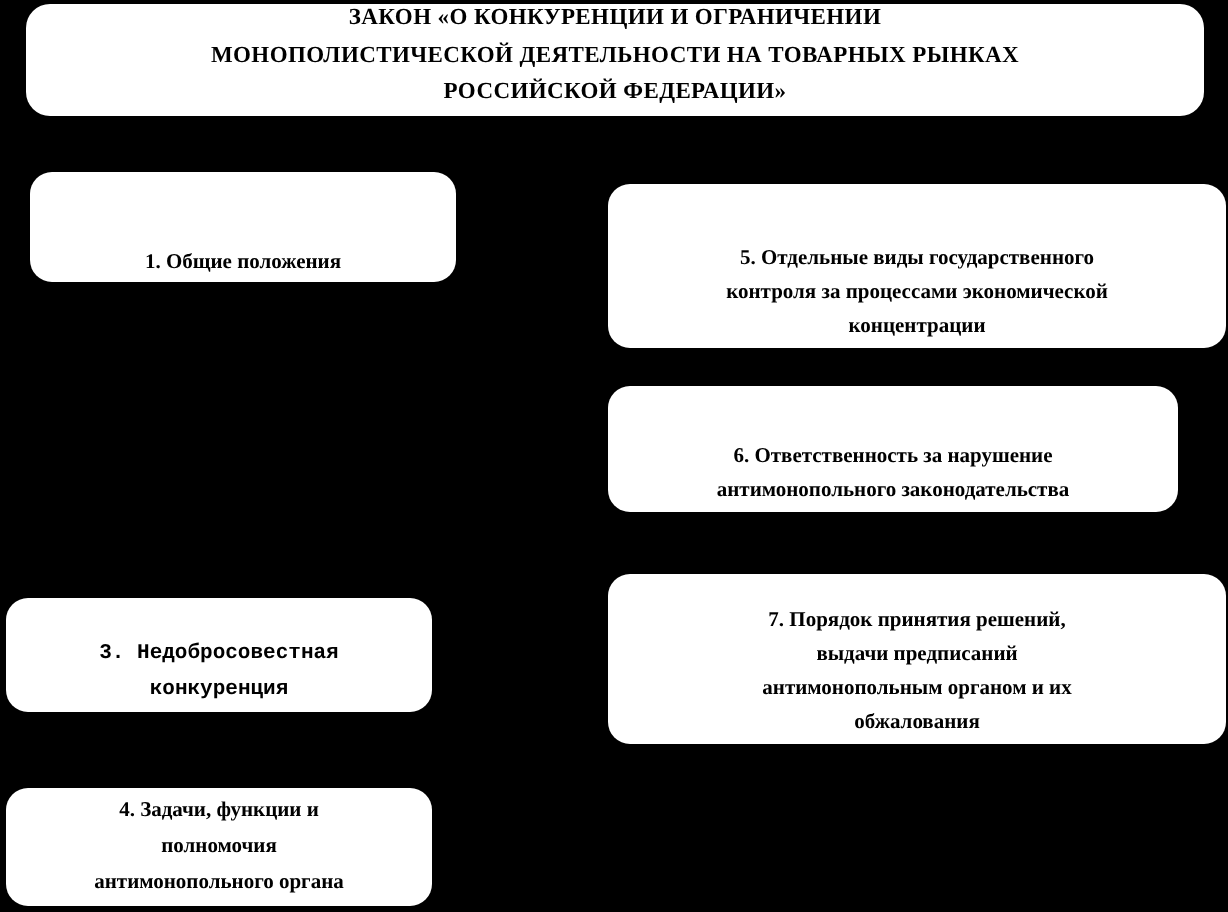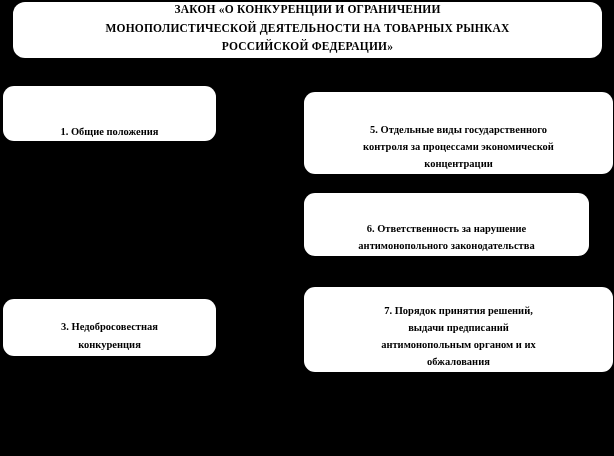--- a/index.html
+++ b/index.html
@@ -43,41 +43,42 @@
     width: 589px;
     height: 56px;
     border-radius: 12px;
     font-size: 11.5px;
     letter-spacing: 0.2px;
     line-height: 1.62;
   }
 
   
   #node-1 {
-    left: 3px;
+    left: 15px;
     top: 86px;
     width: 213px;
     height: 55px;
     font-size: 10.5px;
   }
   #node-2 {
     left: 3px;
     top: 153px;
     width: 213px;
     height: 120px;
     font-size: 10.5px;
     line-height: 1.70;
   }
   #node-3 {
     left: 3px;
     top: 299px;
     width: 213px;
     height: 57px;
     font-size: 10.5px;
     line-height: 1.72;
+    font-family: Liberation Mono, monospace;
   }
   #node-4 {
     left: 3px;
     top: 394px;
     width: 213px;
     height: 59px;
     font-size: 10.5px;
     line-height: 1.72;
   }
 
@@ -121,20 +122,25 @@
   <div class="node" id="node-1">
     <span class="txt">1. Общие положения</span>
   </div>
 
 
   <div class="node" id="node-3">
     <span class="txt">3. Недобросовестная
 конкуренция</span>
   </div>
 
+  <div class="node" id="node-4">
+    <span class="txt">4. Задачи, функции и
+полномочия
+антимонопольного органа</span>
+  </div>
 
   <div class="node" id="node-5">
     <span class="txt">5. Отдельные виды государственного
 контроля за процессами экономической
 концентрации</span>
   </div>
 
   <div class="node" id="node-6">
     <span class="txt">6. Ответственность за нарушение
 антимонопольного законодательства</span>

